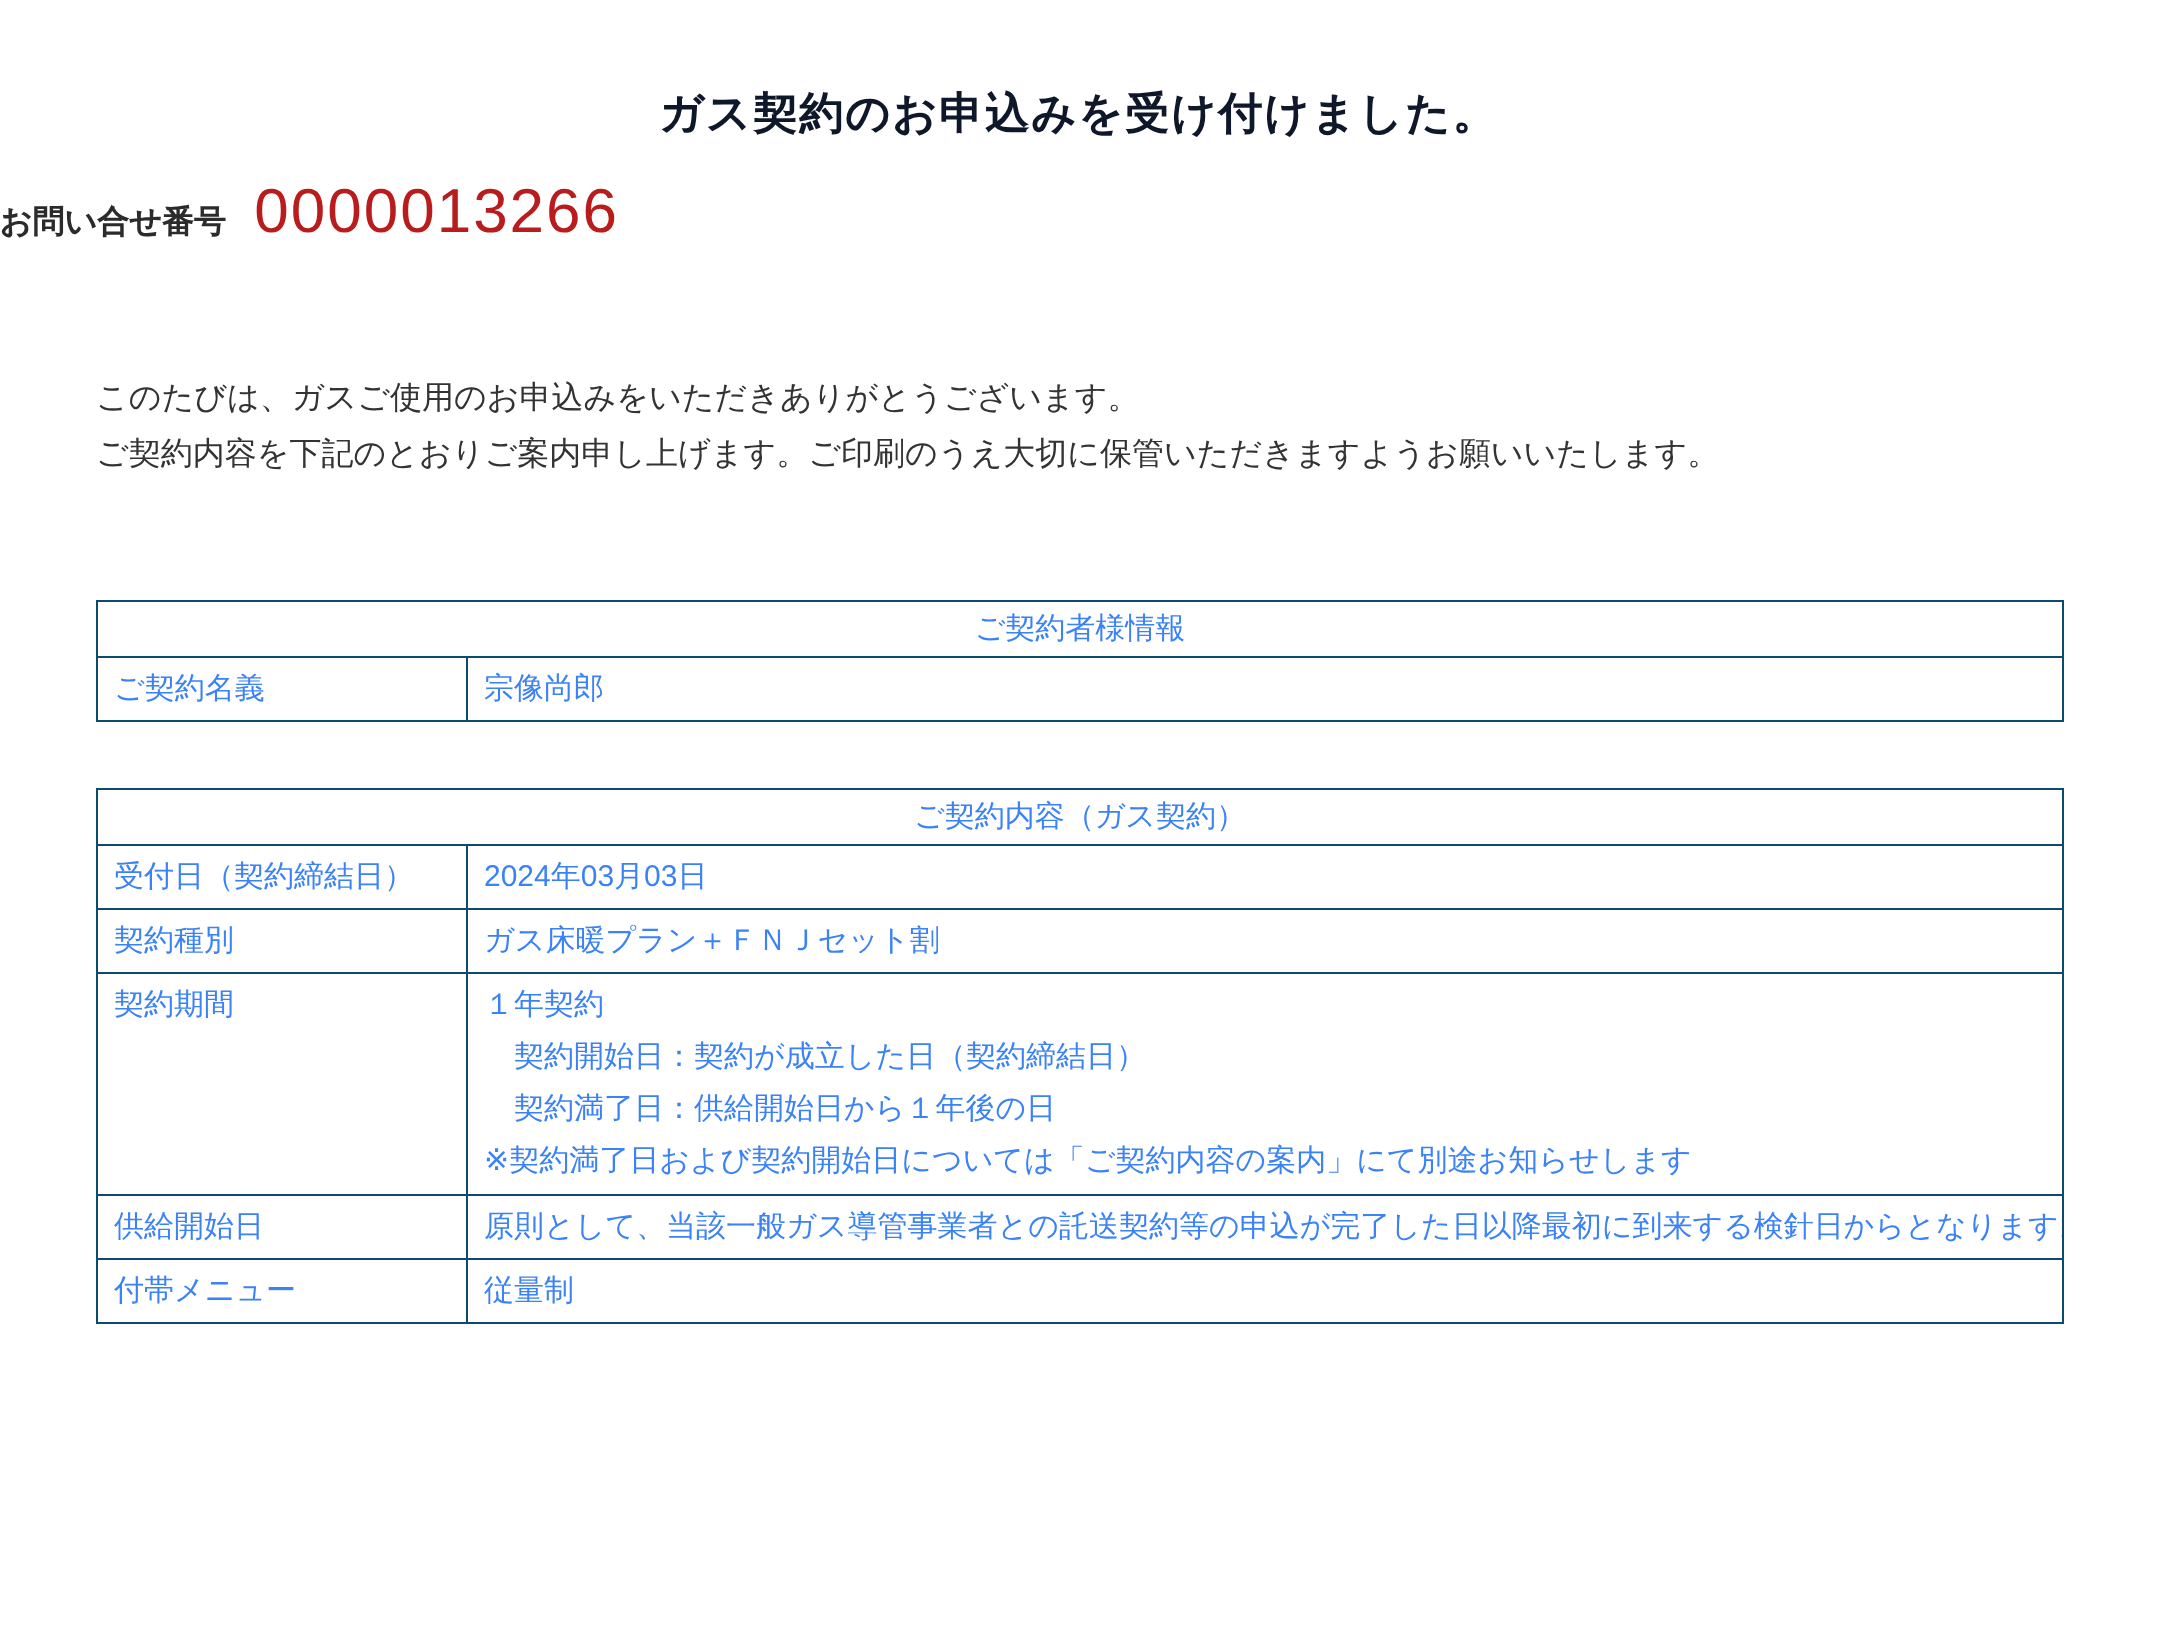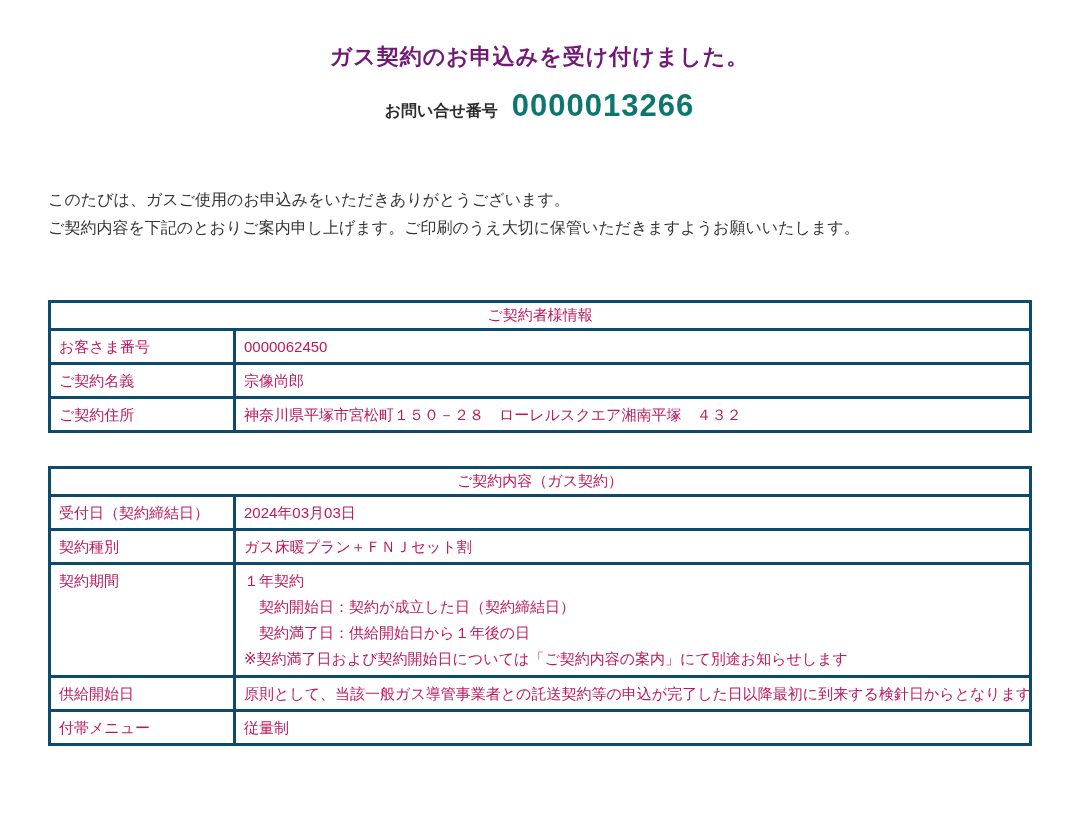--- a/index.html
+++ b/index.html
@@ -11,62 +11,61 @@
     color: #333333;
     overflow: hidden;
   }
   .page { width: 1079px; height: 816px; }
 
   .page-title {
     margin: 42px 0 0 0;
     text-align: center;
     font-size: 22px;
     font-weight: bold;
-    color: #701a75;
+    color: #0f172a;
     letter-spacing: 1px;
   }
 
   .inquiry-row {
     margin-top: 16px;
     display: flex;
-    justify-content: center;
     align-items: baseline;
     gap: 14px;
   }
   .inquiry-label {
     font-size: 16px;
     font-weight: bold;
     color: #2b2b2b;
   }
   .inquiry-number {
     font-size: 31px;
-    font-weight: bold;
-    color: #0f766e;
+    font-weight: normal;
+    color: #b91c1c;
     letter-spacing: 1px;
   }
 
   .intro {
     margin: 62px 0 0 48px;
     font-size: 16px;
     line-height: 28px;
     color: #333333;
   }
 
   table.info-table {
     border-collapse: collapse;
     margin-left: 48px;
     width: 984px;
     font-size: 15px;
     table-layout: fixed;
   }
   table.info-table th,
   table.info-table td {
-    border: 3px solid #0c4a6e;
+    border: 1px solid #0c4a6e;
     font-weight: normal;
-    color: #be185d;
+    color: #3b82f6;
     padding: 3px 8px;
     vertical-align: top;
     overflow: hidden;
     white-space: nowrap;
   }
   table.info-table th {
     text-align: center;
     height: 28px;
     vertical-align: middle;
   }
@@ -99,30 +98,22 @@
   <table class="info-table contractor-table">
     <colgroup>
       <col style="width:185px">
       <col>
     </colgroup>
     <tbody>
         <tr>
       <th colspan="2">ご契約者様情報</th>
     </tr>
     <tr>
-      <td>お客さま番号</td>
-      <td>0000062450</td>
-    </tr>
-    <tr>
       <td>ご契約名義</td>
       <td>宗像尚郎</td>
-    </tr>
-    <tr>
-      <td>ご契約住所</td>
-      <td>神奈川県平塚市宮松町１５０－２８　ローレルスクエア湘南平塚　４３２</td>
     </tr>
   </tbody>
     </table>
 
   <table class="info-table contract-table">
     <colgroup>
       <col style="width:185px">
       <col style="width:127px">
       <col style="width:125px">
       <col style="width:120px">

